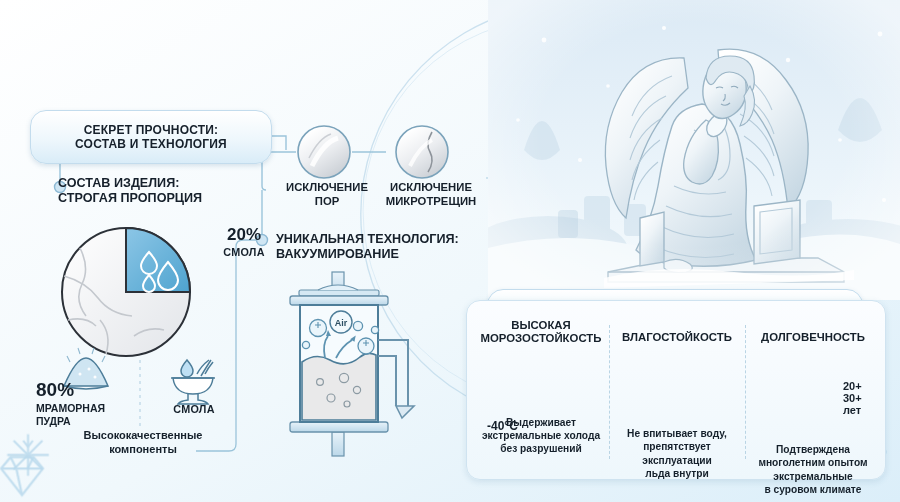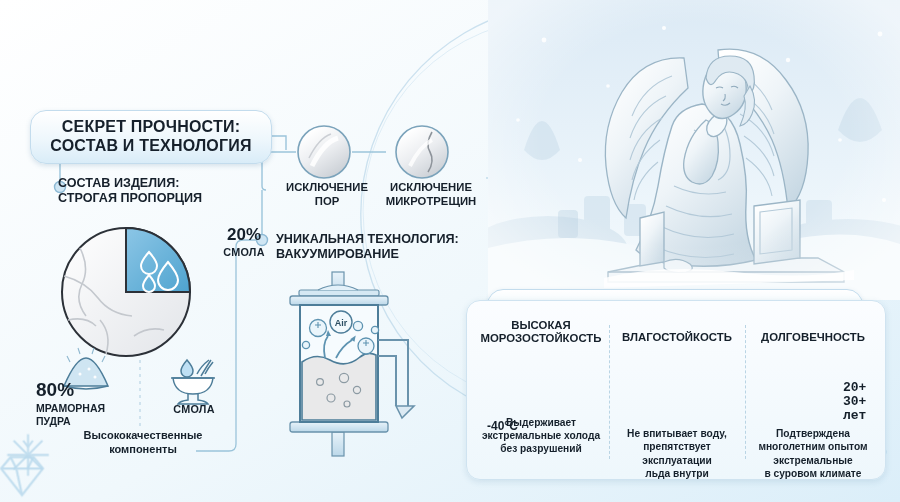--- a/index.html
+++ b/index.html
@@ -26,21 +26,21 @@
     position:absolute;border-radius:16px;
     background:linear-gradient(180deg,#ffffff 0%,#eef7fc 55%,#d9ecf8 100%);
     border:1px solid #c3dced;
     box-shadow:0 2px 5px rgba(60,110,150,.18);
   }
   .pill .t{
     font-weight:bold;letter-spacing:.2px;color:#16202b;
     text-align:center;line-height:1.18;
   }
   #title-main{left:30px;top:110px;width:240px;height:52px;display:flex;align-items:center;justify-content:center;}
-  #title-main .t{font-size:16px;}
+  #title-main .t{font-size:12px;}
   #title-bonus{left:487px;top:289px;width:374px;height:34px;display:flex;align-items:center;justify-content:center;}
   #title-bonus .t{font-size:15.5px;}
 
   
   .lbl{position:absolute;font-weight:bold;line-height:1.2;color:#16202b;}
 
   #sub-compos{left:58px;top:176px;font-size:12.6px;}
   #sub-tech{left:276px;top:232px;font-size:12.6px;}
 
   .node-lbl{position:absolute;text-align:center;font-weight:bold;font-size:11.3px;
@@ -72,21 +72,21 @@
   #bcol-0{left:6px;}
   #bcol-1{left:142px;}
   #bcol-2{left:278px;}
   .bcol .bh{font-size:11.4px;font-weight:bold;line-height:1.18;min-height:26px;}
   .bcol .bicons{height:56px;display:flex;align-items:center;justify-content:center;gap:4px;margin-top:2px;}
   .bcol .bd{font-size:10.2px;font-weight:bold;line-height:1.3;margin-top:2px;padding:0 4px;}
   .vdiv{position:absolute;top:24px;height:134px;width:0;border-left:1px dashed #b9d4e4;}
   #vdiv-1{left:142px;}
   #vdiv-2{left:278px;}
   .temp-badge{font-size:12px;font-weight:bold;}
-  .years{font-size:13px;font-weight:bold;line-height:1.08;text-align:left;font-family:Liberation Mono, monospace;}
+  .years{font-size:11px;font-weight:bold;line-height:1.08;text-align:left;}
 </style>
 </head>
 <body>
 
 <div class="root">
 
   <div class="corner-block"></div>
   <div class="hatch"></div>
 
   <svg class="deco-svg" viewBox="0 0 900 502">
@@ -557,21 +557,21 @@
     <div class="bcol" id="bcol-2">
       <div class="bh" style="padding-top:12px;">
         <span>ДОЛГОВЕЧНОСТЬ</span>
       </div>
       <div class="bicons"></div>
       <div class="years" style="position:absolute;left:98px;top:62px;">
         <div>20+</div>
         <div>30+</div>
         <div>лет</div>
       </div>
-      <div class="bd" style="margin-top:12px;">
+      <div class="bd" style="margin-top:28px;">
         <span>Подтверждена</span><br>
         <span>многолетним опытом</span><br>
         <span>экстремальные</span><br>
         <span>в суровом климате</span>
       </div>
     </div>
   </div>
 
 </div>
 

